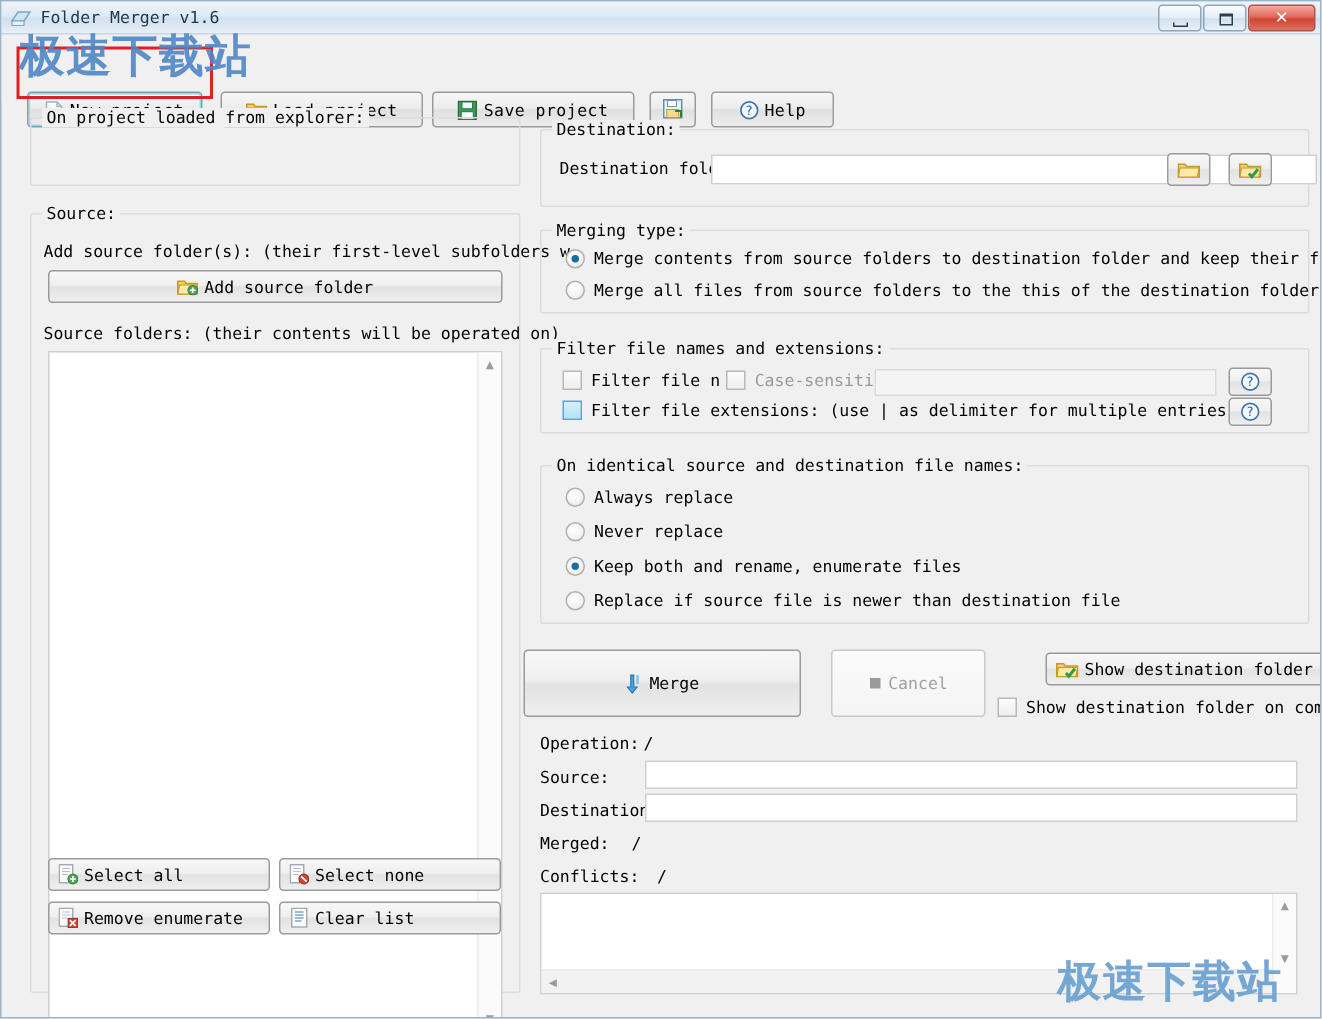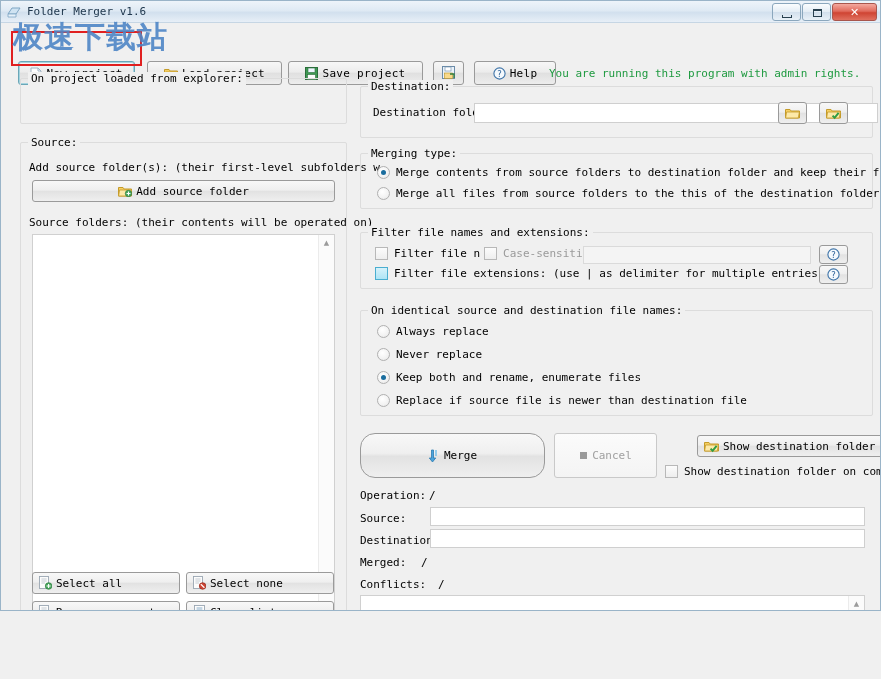--- a/index.html
+++ b/index.html
@@ -8,21 +8,21 @@
     width:881px; height:679px;
     font-family:"DejaVu Sans Mono", monospace;
     font-size:11px;
     background:#f0f0f0;
     overflow:hidden;
     position:relative;
   }
 
   
   #window {
-    position:absolute; left:0; top:0; width:881px; height:611px;
+    position:absolute; left:0; top:0; width:881px; height:679px;
     border:1px solid #9ab4c8;
     background:#f0f0f0;
     overflow:hidden;
   }
   #titlebar {
     height:22px; width:100%;
     background:linear-gradient(to bottom,#eef4fa 0%,#dfeaf4 45%,#d2e0ee 55%,#e7eff7 100%);
     position:relative;
     border-bottom:1px solid #c6d6e4;
   }
@@ -292,21 +292,20 @@
     <div class="tbar-btn" style="left:473px; top:37px; width:82px;">
       <span>
         <svg width="13" height="13" viewBox="0 0 13 13">
           <circle cx="6.5" cy="6.5" r="5.6" fill="#f4f9fd" stroke="#3f74a8" stroke-width="1.1"></circle>
           <text x="6.5" y="9.6" font-size="8.5" font-family="DejaVu Sans" fill="#2a5f96" text-anchor="middle">?</text>
         </svg>
       </span>
       <span class="lbl">Help</span>
     </div>
 
-    <div id="admin-text">You are running this program with admin rights.</div>
   </div>
 
   <div id="newproj-highlight"></div>
 
   <div class="group" style="left:19px; top:77px; width:327px; height:46px;">
     <span class="caption">On project loaded from explorer:</span>
   </div>
 
   <div class="group" style="left:19px; top:141px; width:327px; height:520px;">
     <span class="caption">Source:</span>
@@ -465,21 +464,21 @@
     <div class="row" style="left:16px; top:60px;">
       <span class="radio on"></span>
       <span class="lab">Keep both and rename, enumerate files</span>
     </div>
     <div class="row" style="left:16px; top:83px;">
       <span class="radio"></span>
       <span class="lab">Replace if source file is newer than destination file</span>
     </div>
   </div>
 
-  <div class="pbtn" style="left:359px; top:432px; width:185px; height:45px;border-radius:15px;">
+  <div class="pbtn" style="left:348px; top:432px; width:185px; height:45px;">
     <span>
       <svg width="12" height="14" viewBox="0 0 12 14">
         <path d="M3.5 1 v8 l-2.2 0 l3.2 4 l3.2 -4 l-2.2 0 v-8 z" fill="#4aa3dd" stroke="#2b7bb0" stroke-width="0.8"></path>
         <path d="M8 1 v6" fill="none" stroke="#7fc4ea" stroke-width="1.6"></path>
       </svg>
     </span>
     <span class="lbl">Merge</span>
   </div>
 
   <div class="pbtn disabled" style="left:553px; top:432px; width:103px; height:45px;">

